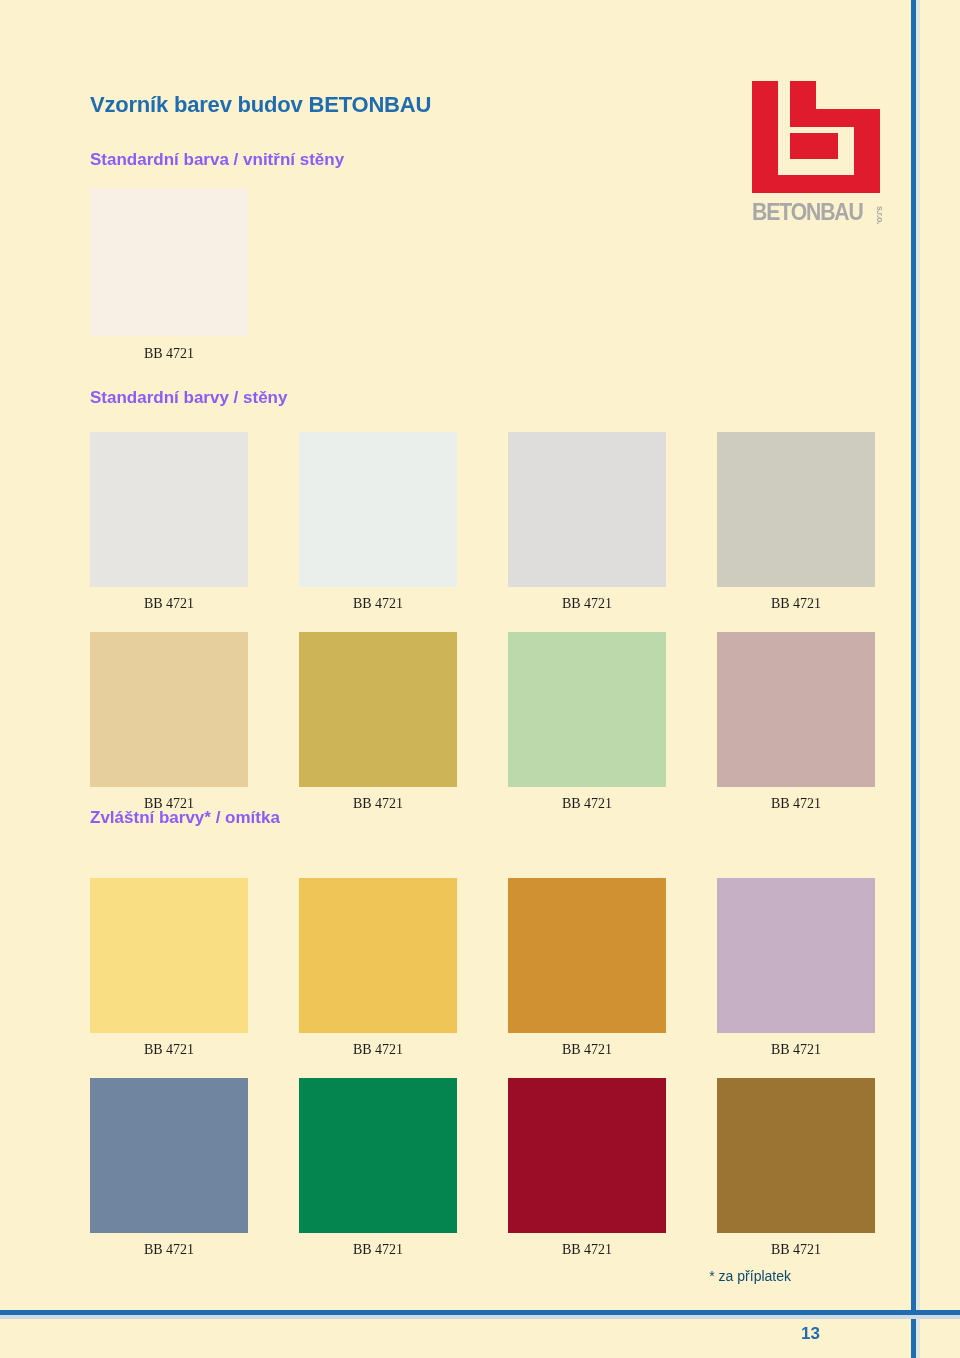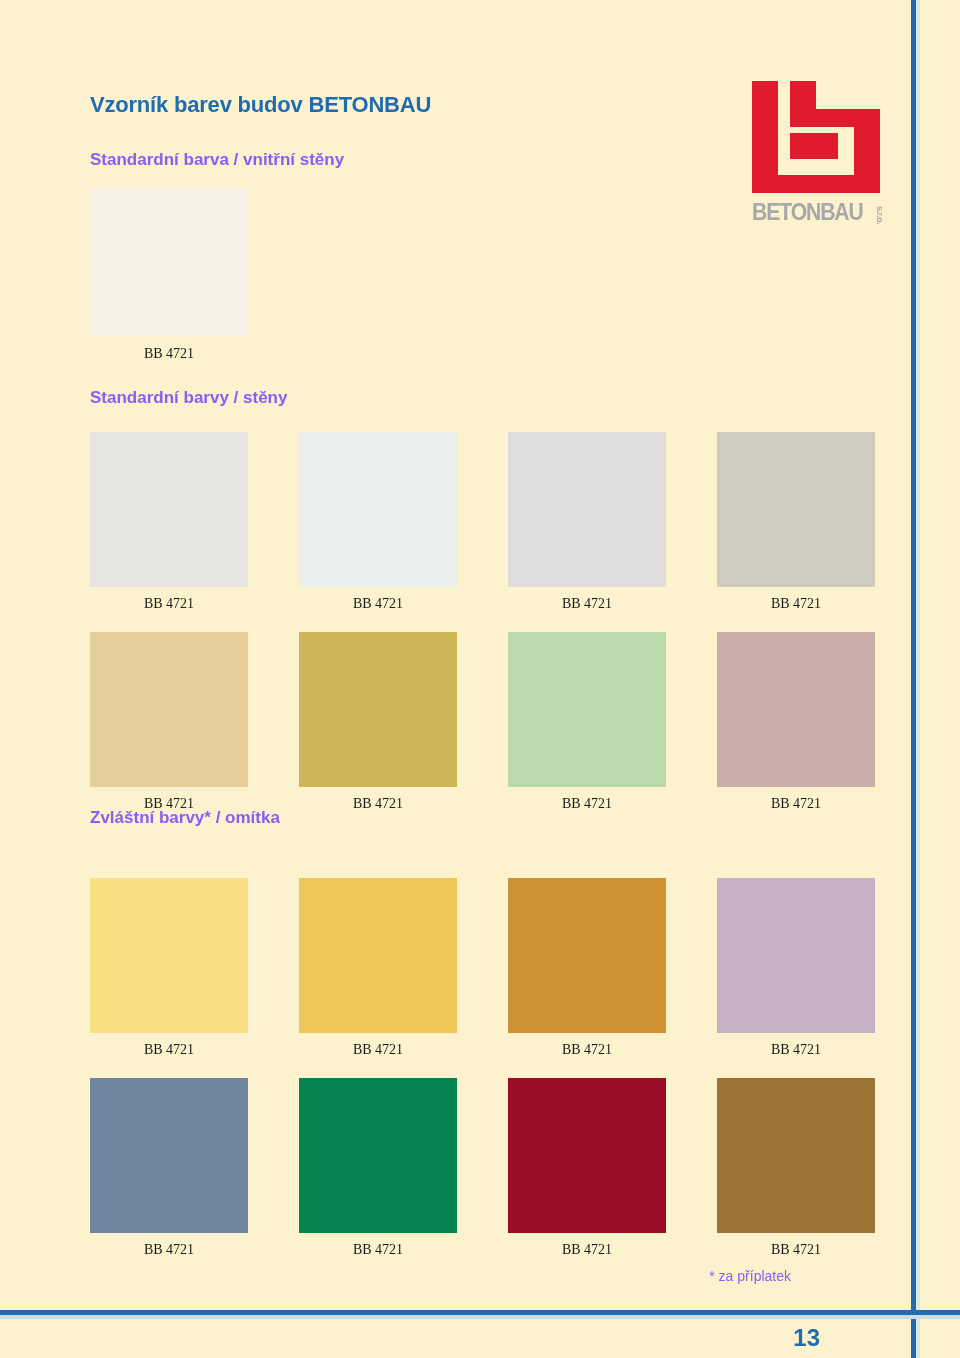--- a/index.html
+++ b/index.html
@@ -168,28 +168,28 @@
     color: #1a1a1a;
     font-family: Liberation Serif, serif;
   }
 
   
   .footnote {
     position: absolute;
     right: 85px;
     top: 1268px;
     font-size: 14px;
-    color: #8b5cf6;
+    color: #0c4a6e;
     white-space: nowrap;
   }
   .page-number {
     position: absolute;
     right: 56px;
     top: 1324px;
-    font-size: 24px;
+    font-size: 17px;
     font-weight: bold;
     color: #1f6cb0;
   }
 </style>
 </head>
 <body>
 
 <div class="page">
 
   <div class="rule-vertical"></div>

